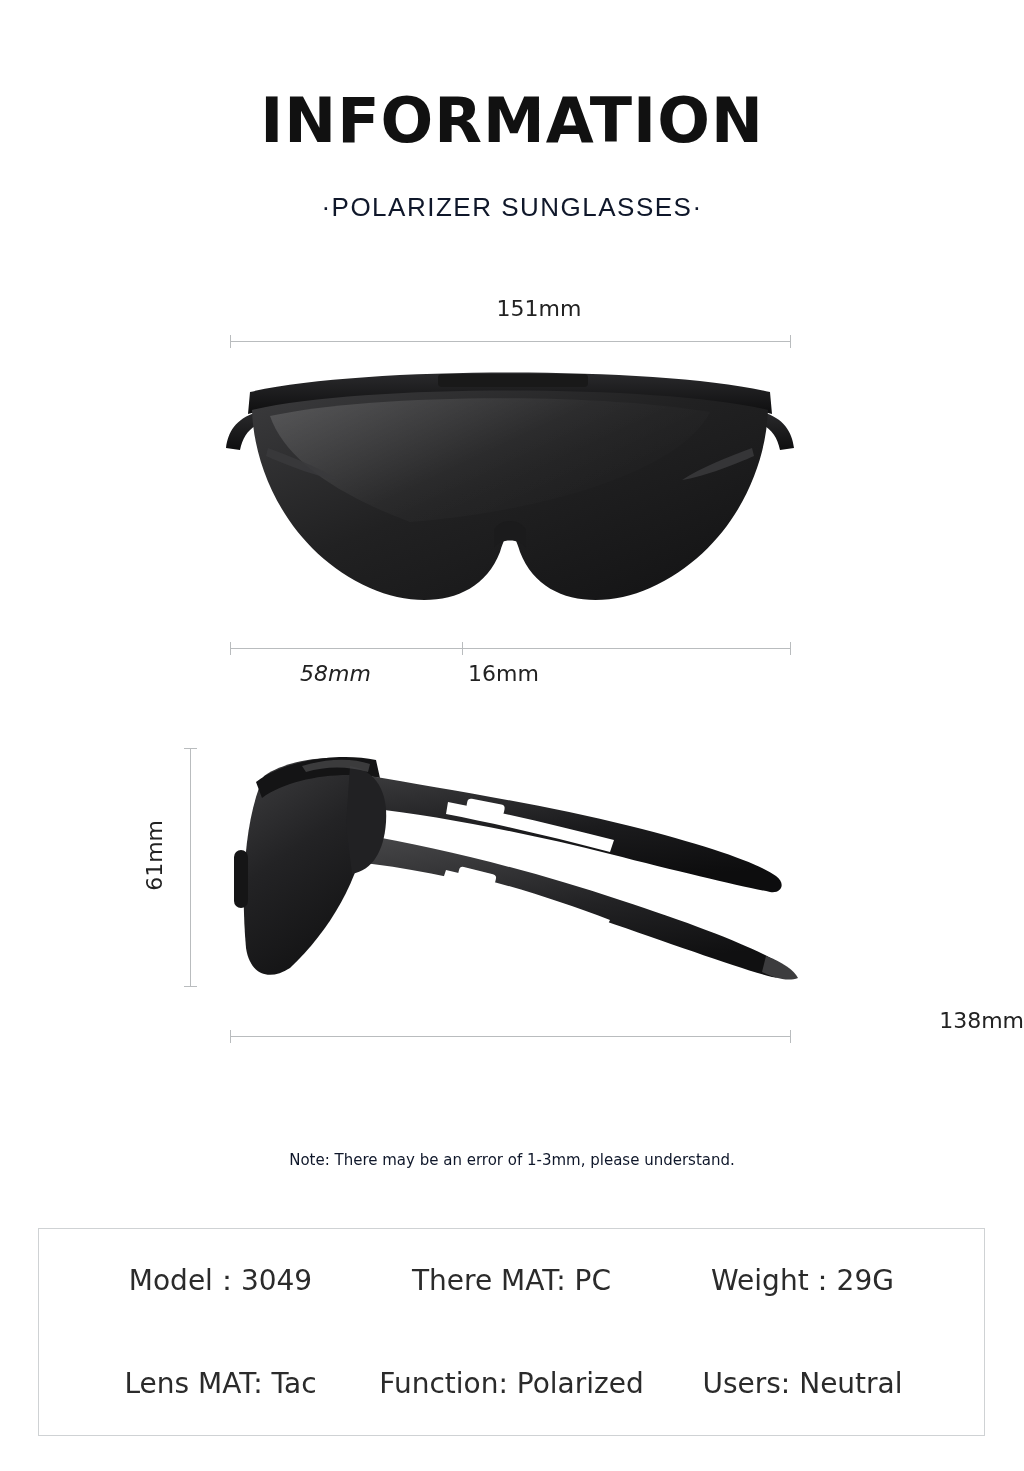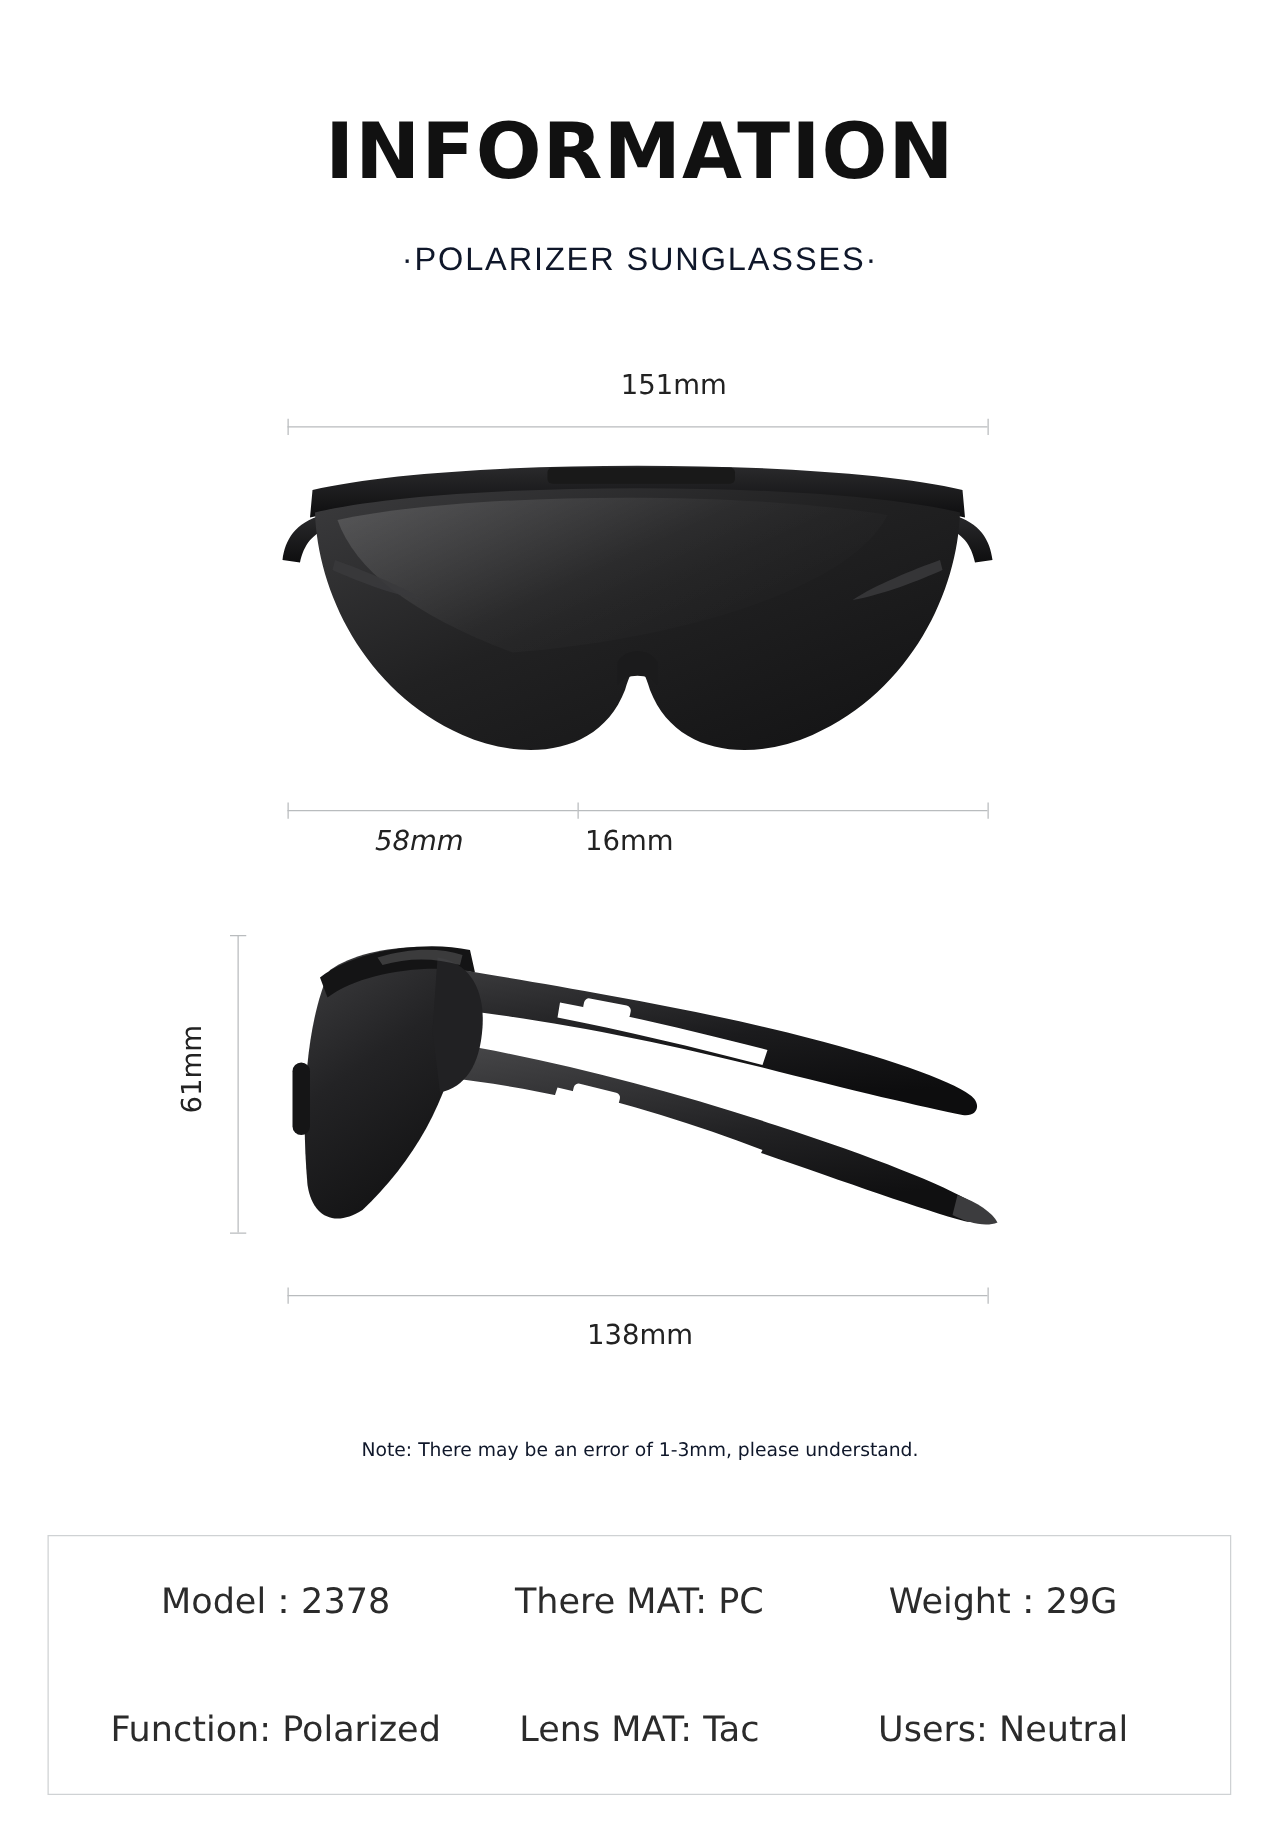--- a/index.html
+++ b/index.html
@@ -51,21 +51,21 @@
   .dim-label {
     position: absolute;
     font-size: 22px;
     color: #222222;
     font-family: "DejaVu Sans", sans-serif;
     white-space: nowrap;
   }
   .dim-151 { top: 296px; left: 0; width: 1024px; text-align: center; margin-left: 27px; }
   .dim-58  { top: 661px; left: 300px; font-style: italic; }
   .dim-16  { top: 661px; left: 468px; }
-  .dim-138 { top: 1056px; left: 0; width: 1024px; text-align: center; }
+  .dim-138 { top: 1008px; left: 0; width: 1024px; text-align: right; }
   .dim-61 {
     top: 820px;
     left: 142px;
     width: 40px;
     text-align: center;
     writing-mode: vertical-rl;
     transform: rotate(180deg);
   }
 
   
@@ -268,24 +268,24 @@
 
     <path d="M92 36 C 118 28, 142 28, 160 34 L 158 42 C 138 36, 116 36, 96 42 Z" fill="#555557" opacity="0.6"></path>
 
     <path d="M556 226 C 572 232, 584 240, 588 248 C 578 252, 564 248, 552 242 Z" fill="#3c3c3e"></path>
   </svg>
 
   <div class="note">Note: There may be an error of 1-3mm, please understand.</div>
 
   <div class="spec-box">
     <div class="spec-row">
-      <div class="spec-cell">Model：2378</div>
+      <div class="spec-cell">Model：3049</div>
       <div class="spec-cell">There MAT: PC</div>
       <div class="spec-cell">Weight：29G</div>
     </div>
     <div class="spec-row">
+      <div class="spec-cell">Lens MAT: Tac</div>
       <div class="spec-cell">Function: Polarized</div>
-      <div class="spec-cell">Lens MAT: Tac</div>
       <div class="spec-cell">Users: Neutral</div>
     </div>
   </div>
 
 </div>
 
 </body></html>

